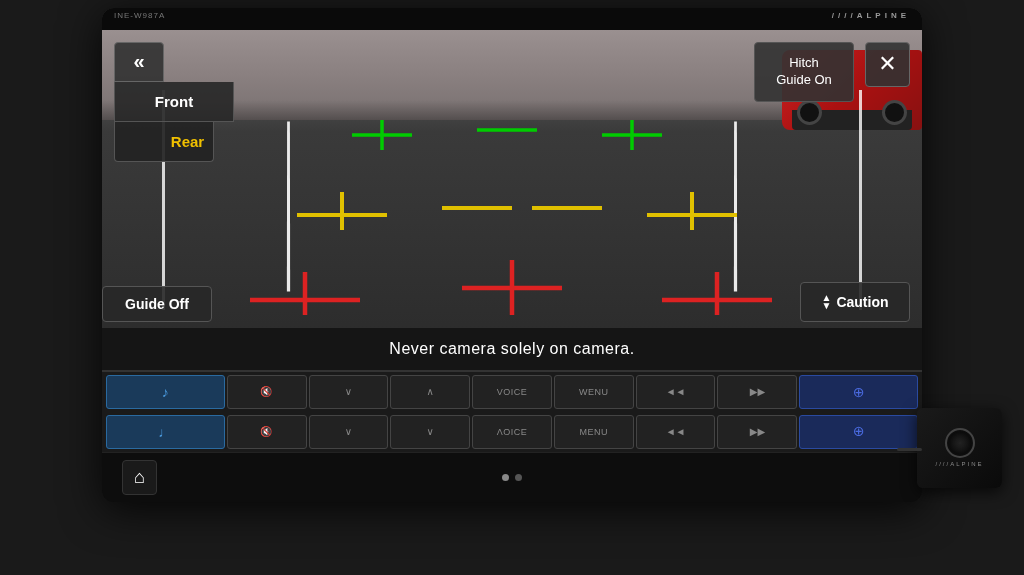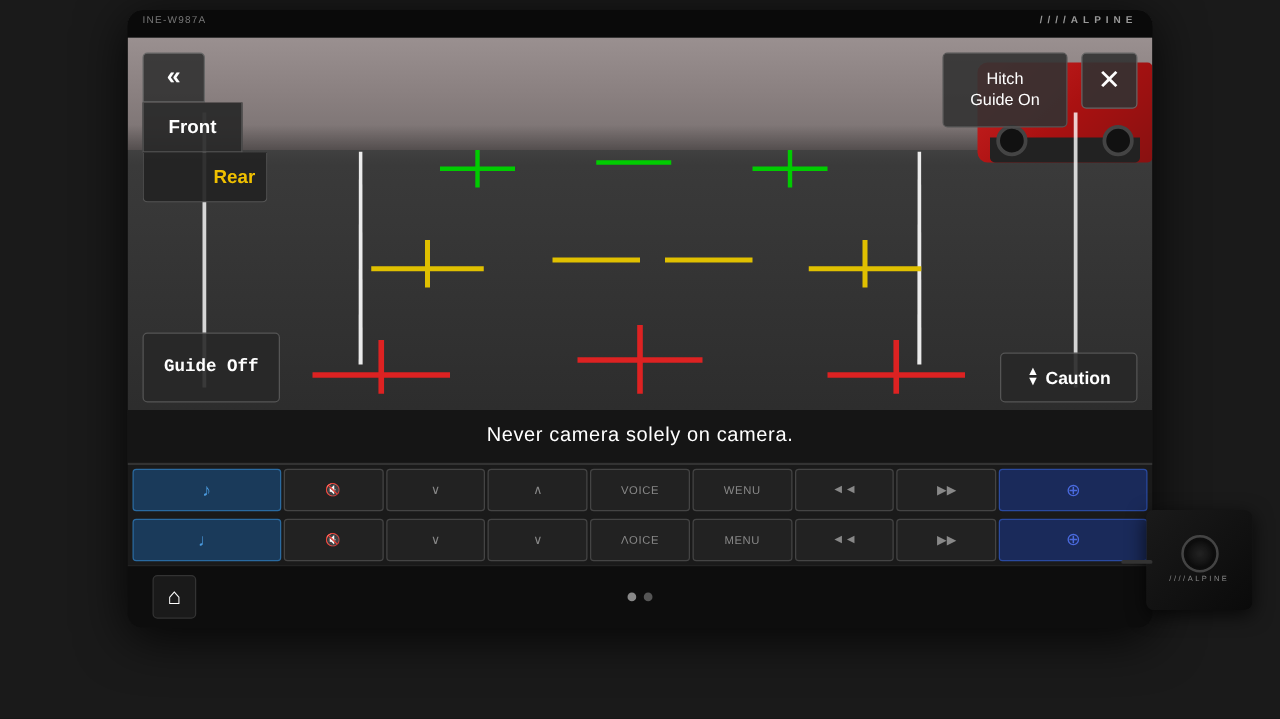--- a/index.html
+++ b/index.html
@@ -182,21 +182,21 @@
       border-radius: 4px 4px 0 0;
       display: flex;
       align-items: center;
       justify-content: center;
       cursor: pointer;
       color: white;
       font-size: 20px;
       font-weight: bold;
     }
     .btn-front {
-      width: 80px;
+      width: 120px;
       height: 40px;
       background: rgba(40,40,40,0.92);
       border: 1px solid #555;
       border-top: none;
       display: flex;
       align-items: center;
       justify-content: center;
       cursor: pointer;
     }
     .btn-front span {
@@ -262,31 +262,30 @@
     .btn-hitch span {
       color: white;
       font-size: 13px;
       line-height: 1.3;
     }
 
     
     .btn-guide-off {
       position: absolute;
       bottom: 48px;
-      left: 12px;
+      left: 0;
       width: 110px;
-      height: 56px;
+      height: 36px;
       background: rgba(40,40,40,0.9);
       border: 1px solid #555;
       border-radius: 4px;
       display: flex;
       align-items: center;
       justify-content: center;
       cursor: pointer;
-      font-family: Liberation Mono, monospace;
     }
     .btn-guide-off span {
       color: white;
       font-size: 14px;
       font-weight: bold;
     }
 
     
     .btn-caution {
       position: absolute;

